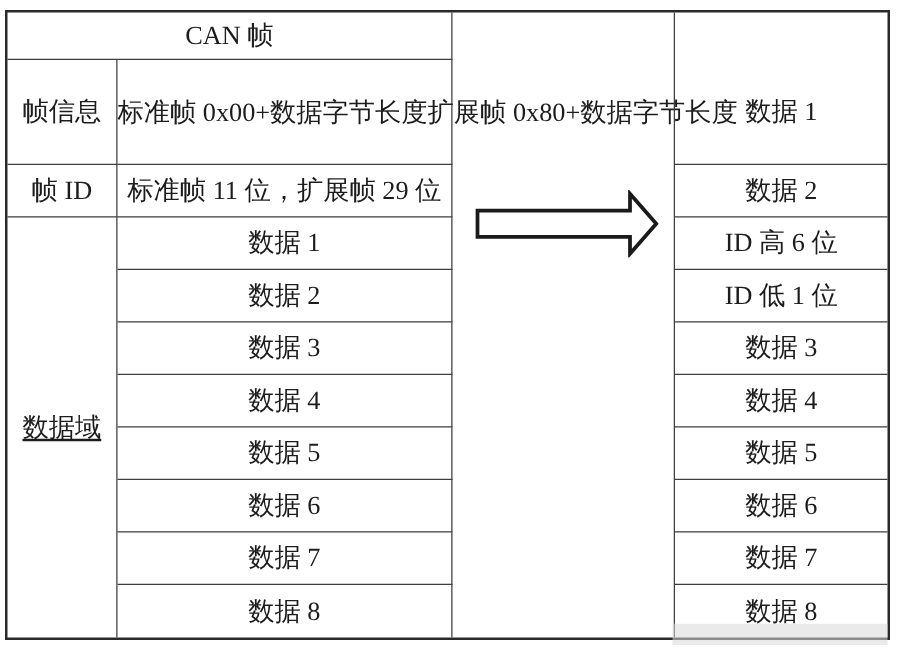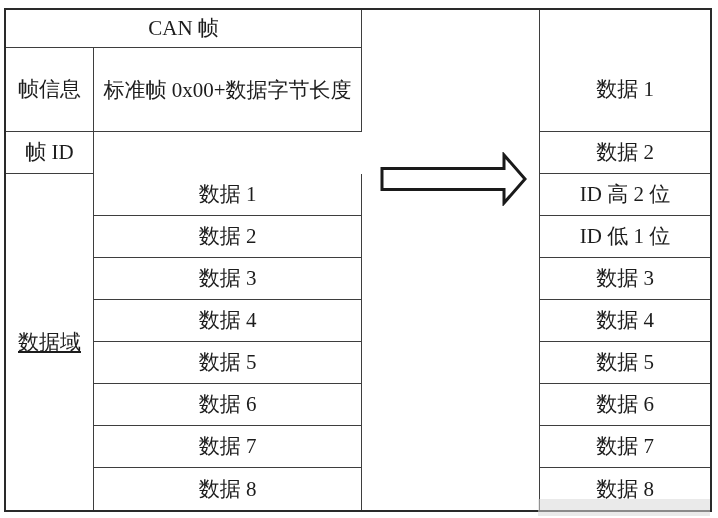--- a/index.html
+++ b/index.html
@@ -86,24 +86,26 @@
 
 <div class="outer">
   <div class="grid">
 
     <div class="cell c-fi-label br bb">帧信息</div>
 
     <div class="cell c-can-header br bb">CAN 帧</div>
 
     <div class="cell c-fi-content br bb">
       <span>标准帧 0x00+数据字节长度</span>
+      <span>扩展帧 0x80+数据字节长度</span>
     </div>
 
     <div class="cell c-fid-label br bb">帧 ID</div>
 
+    <div class="cell c-fid-content br bb">标准帧 11 位，扩展帧 29 位</div>
 
     <div class="cell c-dd-label br">数据域</div>
 
     <div class="cell c-l4 br bb">数据 1</div>
     <div class="cell c-l5 br bb">数据 2</div>
     <div class="cell c-l6 br bb">数据 3</div>
     <div class="cell c-l7 br bb">数据 4</div>
     <div class="cell c-l8 br bb">数据 5</div>
     <div class="cell c-l9 br bb">数据 6</div>
     <div class="cell c-l10 br bb">数据 7</div>
@@ -113,21 +115,21 @@
       <div class="arrow-wrap">
         <svg width="147" height="54" viewBox="0 0 147 54" xmlns="http://www.w3.org/2000/svg">
           <polygon points="2,16.5 124,16.5 124,3 145,27 124,51 124,37.5 2,37.5" fill="#ffffff" stroke="#1a1a1a" stroke-width="3" stroke-linejoin="miter"></polygon>
         </svg>
       </div>
     </div>
 
 
     <div class="cell c-r2 bb">数据 1</div>
     <div class="cell c-r3 bb">数据 2</div>
-    <div class="cell c-r4 bb">ID 高 2 位</div>
+    <div class="cell c-r4 bb">ID 高 6 位</div>
     <div class="cell c-r5 bb">ID 低 1 位</div>
     <div class="cell c-r6 bb">数据 3</div>
     <div class="cell c-r7 bb">数据 4</div>
     <div class="cell c-r8 bb">数据 5</div>
     <div class="cell c-r9 bb">数据 6</div>
     <div class="cell c-r10 bb">数据 7</div>
     <div class="cell c-r11">数据 8</div>
 
   </div>
 </div>

